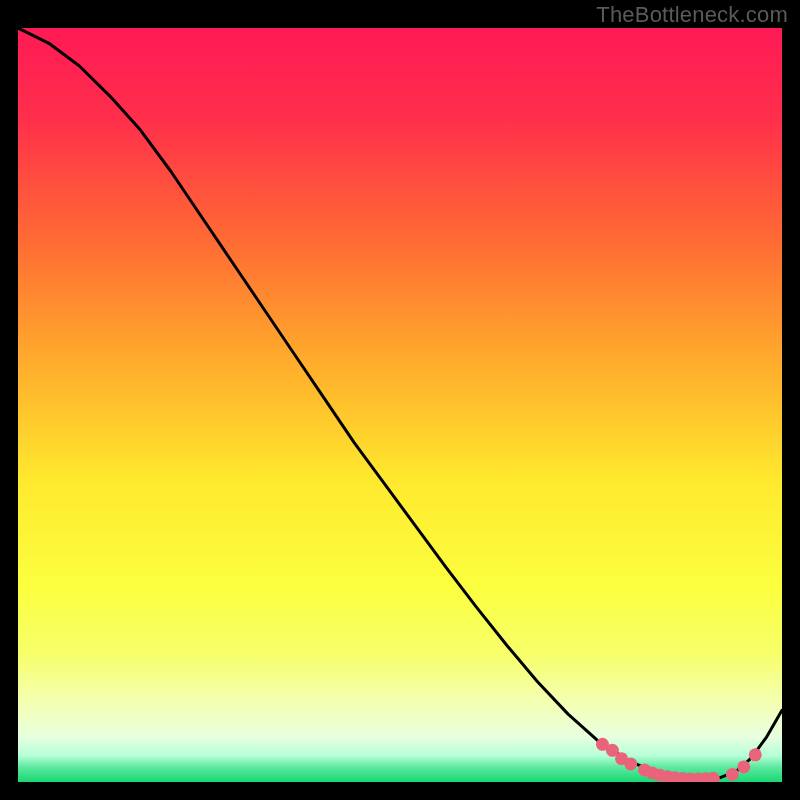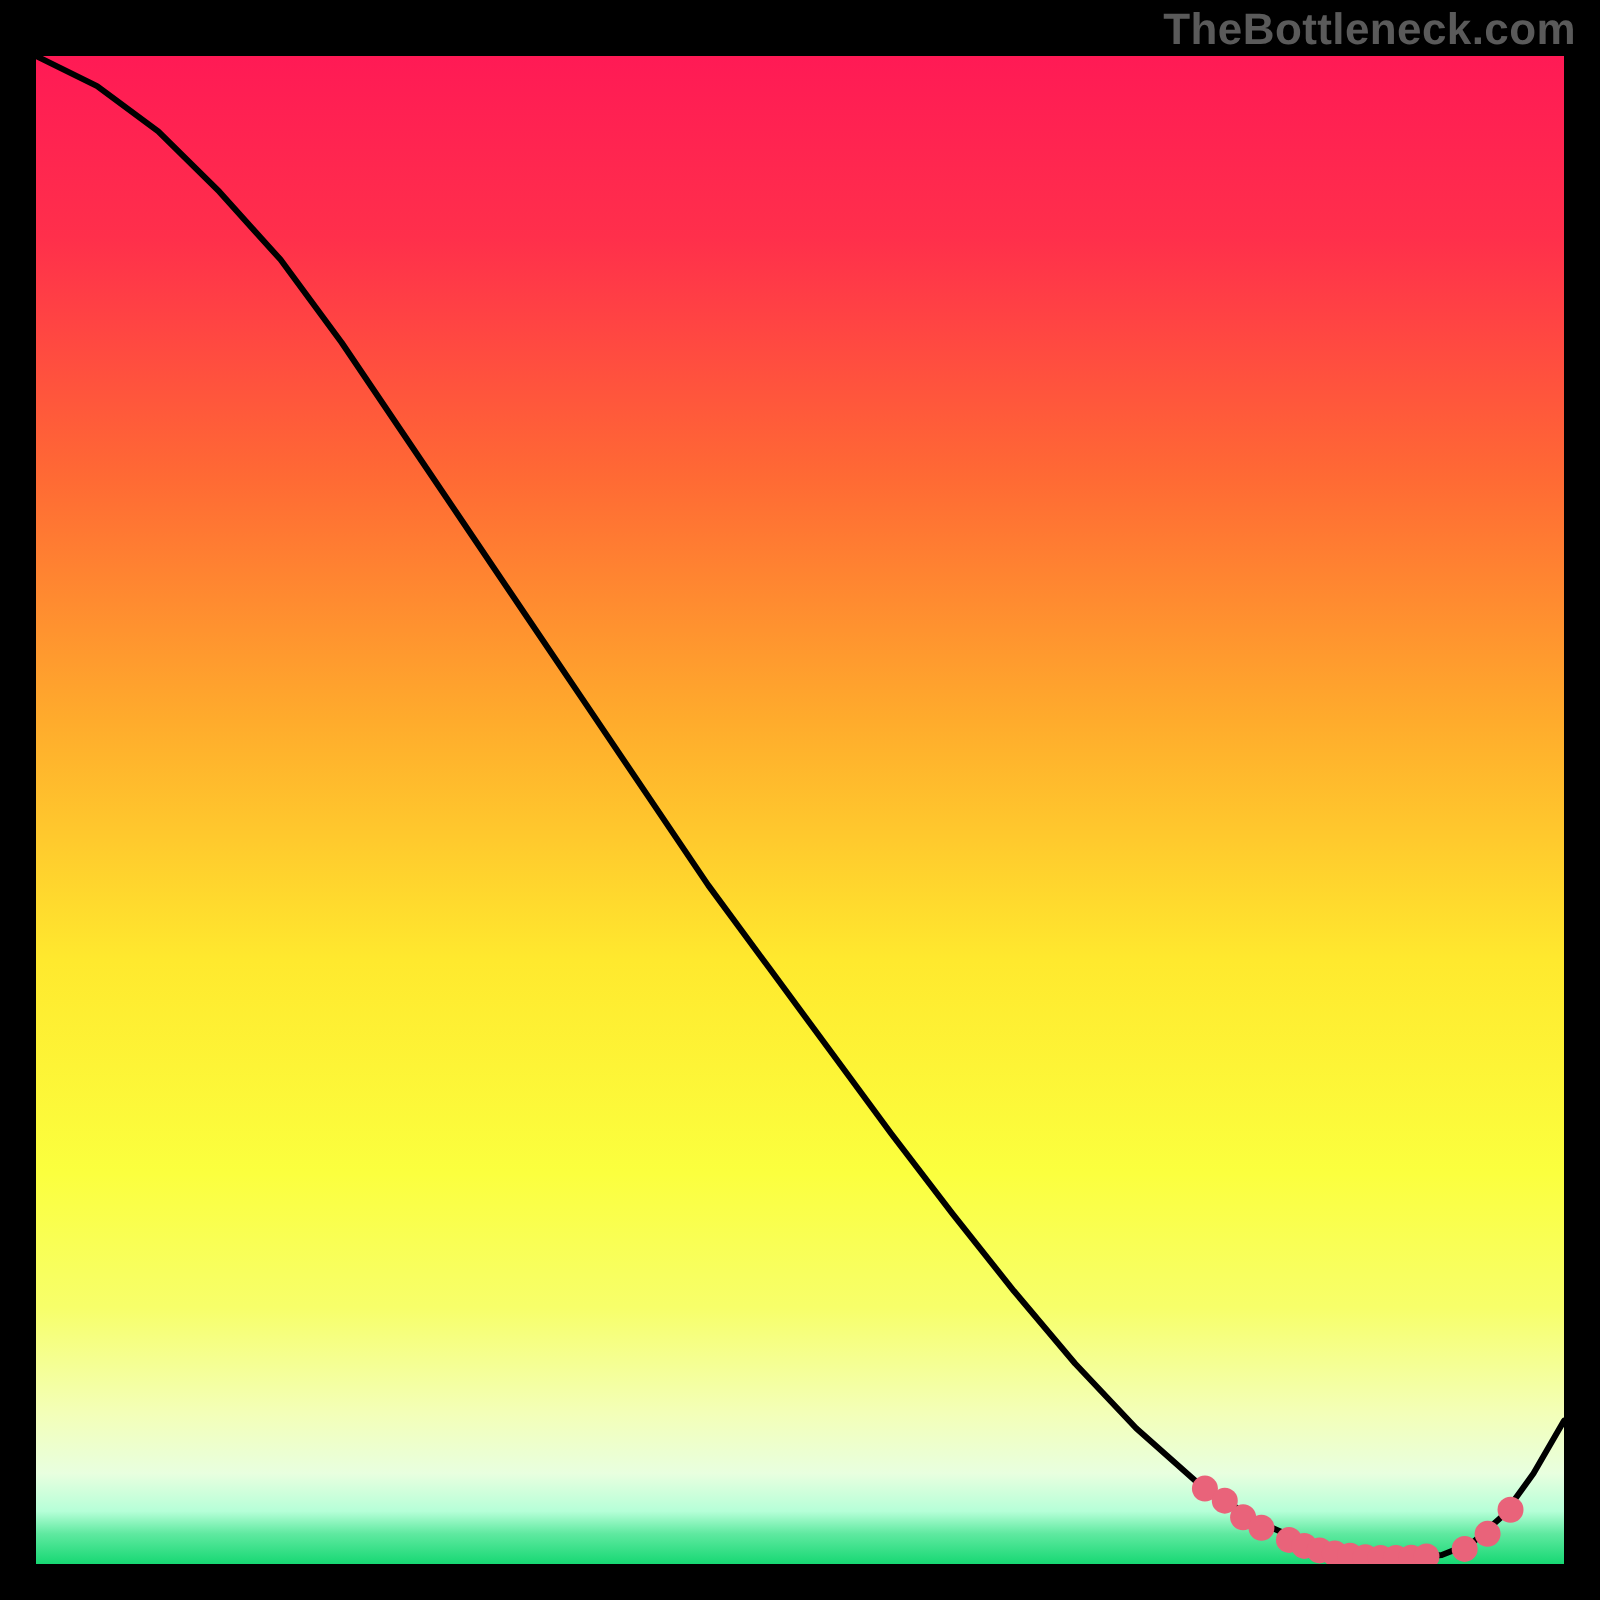--- a/index.html
+++ b/index.html
@@ -10,21 +10,21 @@
     position: relative;
     font-family: Arial, Helvetica, sans-serif;
     overflow: hidden;
   }
   .attribution {
     position: absolute;
     top: 2px;
     right: 12px;
     color: #5a5a5a;
     font-size: 22px;
-    font-weight: 700;
+    font-weight: 400;
     letter-spacing: 0.2px;
   }
   .plot-area {
     position: absolute;
     left: 18px;
     top: 28px;
     width: 764px;
     height: 754px;
   }
   .gradient-bg {

